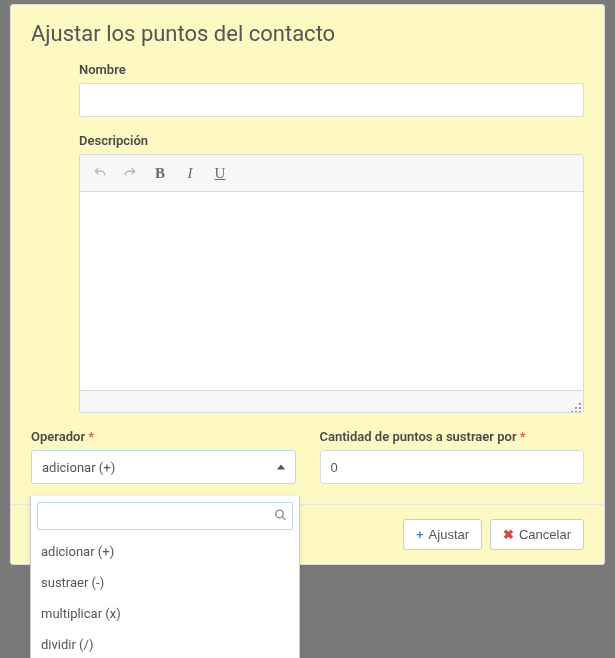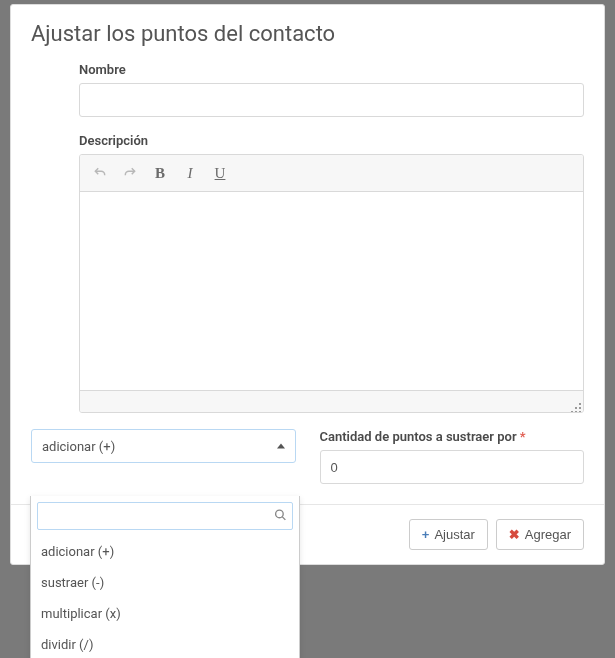--- a/index.html
+++ b/index.html
@@ -5,21 +5,21 @@
 * { box-sizing: border-box; margin: 0; padding: 0; }
 body {
   font-family: -apple-system, BlinkMacSystemFont, "Segoe UI", Roboto, "Helvetica Neue", Arial, sans-serif;
   background: #7a7a7a;
   width: 615px;
   height: 658px;
   overflow: hidden;
   position: relative;
 }
 .modal {
-  background: #ffffff;
+  background: #fef9c3;
   margin: 4px 10px 0 10px;
   border: 1px solid #ddd;
   border-radius: 3px;
   padding: 0;
   position: relative;
 }
 .modal-header {
   padding: 16px 20px 8px 20px;
 }
 .modal-header h2 {
@@ -224,20 +224,23 @@
             <svg width="12" height="12" viewBox="0 0 12 12" fill="currentColor">
                 <path d="M12 12H10V10H12V12ZM12 8H10V6H12V8ZM8 12H6V10H8V12ZM12 4H10V2H12V4ZM8 8H6V6H8V8ZM4 12H2V10H4V12Z"></path>
               </svg>
           </span>
         </div>
       </div>
     </div>
 
     <div class="row">
       <div class="col">
+        <label class="form-label">
+          <span>Operador</span> <span class="required">*</span>
+        </label>
         <div class="select-box">
           <span>adicionar (+)</span>
           <span class="select-arrow"></span>
         </div>
       </div>
       <div class="col">
         <label class="form-label">
           <span>Cantidad de puntos a sustraer por</span> <span class="required">*</span>
         </label>
         <input type="text" class="form-input" value="0" style="">
@@ -245,21 +248,21 @@
     </div>
 
   </div>
   <div class="modal-footer">
     <button class="btn">
       <span class="plus">+</span>
       <span>Ajustar</span>
     </button>
     <button class="btn">
       <span class="cross">✖</span>
-      <span>Agregar</span>
+      <span>Cancelar</span>
     </button>
   </div>
 </div>
 
 <div class="dropdown">
   <div class="dropdown-search">
     <input type="text" value="" style="">
     <span class="search-icon">
       <svg width="13" height="13" viewBox="0 0 24 24" fill="none" stroke="currentColor" stroke-width="2.5">
           <circle cx="10" cy="10" r="7"></circle>

